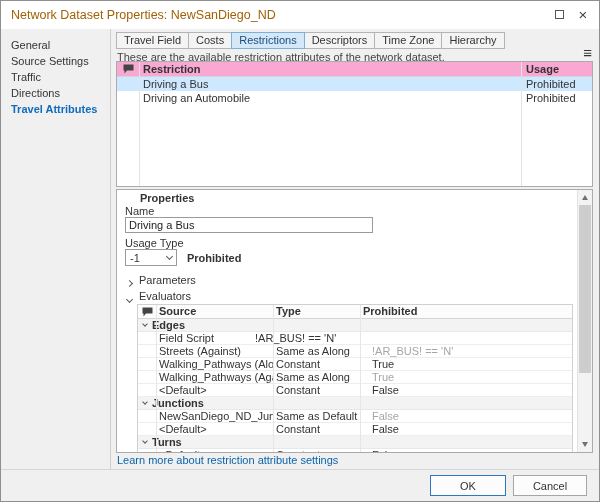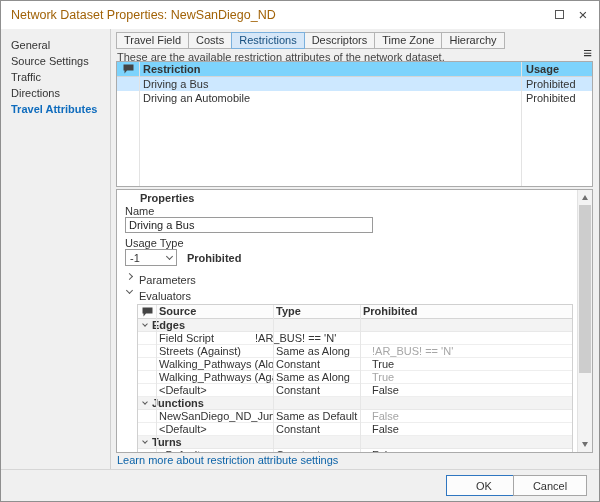--- a/index.html
+++ b/index.html
@@ -22,42 +22,42 @@
   
   .main{position:absolute;left:111px;top:28px;right:0;bottom:32px}
   .tab-bar{position:absolute;left:4px;top:3px;display:flex}
   .tab{border:1px solid #b4b4b4;padding:1px 7px 2px;margin-right:-1px;background:#f4f4f4;white-space:nowrap}
   .tab.sel{background:#d6e7f8;border-color:#7ab0dd;color:#174f7f;position:relative;z-index:1}
   .desc{position:absolute;left:5px;top:22px;color:#444;white-space:nowrap}
   .menu-icon{position:absolute;right:7px;top:16px;font-size:15px;color:#333;line-height:1}
 
   
   .restrict-table{position:absolute;left:4px;right:6px;top:32px;height:126px;border:1px solid #ababab;background:#fff}
-  .rt-header{display:flex;height:15px;line-height:14px;background:#7dd3fc;border-bottom:1px solid #d5d5d5;font-weight:bold}
+  .rt-header{display:flex;height:15px;line-height:14px;background:#f9a8d4;border-bottom:1px solid #d5d5d5;font-weight:bold}
   .rh-icon{width:22px;display:flex;align-items:center;justify-content:center}
   .rh-name{flex:1;padding-left:4px}
   .rh-usage{width:70px;padding-left:4px}
   .r-row{display:flex;height:14px;line-height:14px}
   .r-row.sel{background:#cde8ff}
   .rc-icon{width:22px}.rc-name{flex:1;padding-left:4px;white-space:nowrap}.rc-usage{width:70px;padding-left:4px}
   .rt-vline{position:absolute;top:0;bottom:0;width:1px;background:#e3e3e3;pointer-events:none}
   .rt-v1{left:22px}.rt-v2{right:70px}
 
   
   .prop-panel{position:absolute;left:4px;right:6px;top:160px;height:264px;border:1px solid #ababab;background:#fff;overflow:hidden}
   .prop-title{position:absolute;left:23px;top:2px;font-weight:bold}
   .lbl{position:absolute;left:8px;color:#333}
   .lbl-name{top:15px}.lbl-usage{top:47px}
   .name-input{position:absolute;left:8px;top:27px;width:248px;height:16px;border:1px solid #9a9a9a;
               font-family:"Liberation Sans",sans-serif;font-size:11px;padding:0 3px;color:#222;background:#fff}
   .dropdown{position:absolute;left:8px;top:59px;width:52px;height:17px;border:1px solid #9a9a9a;background:#fff;display:flex;align-items:center}
   .dd-value{flex:1;padding-left:4px}
   .dd-arrow{width:14px;height:100%;display:flex;align-items:center;justify-content:center}
   .usage-badge{position:absolute;left:70px;top:62px;font-weight:bold}
-  .expander{position:absolute;left:10px;display:flex;align-items:flex-start;gap:7px}
+  .expander{position:absolute;left:10px;display:flex;align-items:flex-end;gap:7px}
   .exp-params{top:84px}.exp-evals{top:100px}
 
   
   .chev{display:inline-block;width:5px;height:5px;border-right:1.5px solid #5a5a5a;border-bottom:1.5px solid #5a5a5a}
   .chev.right{transform:rotate(-45deg)}
   .chev.down{transform:rotate(45deg);margin-top:-2px}
 
   
   .eval-grid{position:absolute;left:20px;top:114px;width:436px;border:1px solid #d0d0d0;border-bottom:none;background:#fff}
   .eg-inner{position:relative}
@@ -79,21 +79,21 @@
   .sb-up{top:0}.sb-down{bottom:0}
   .tri-up{width:0;height:0;border-left:3.5px solid transparent;border-right:3.5px solid transparent;border-bottom:5px solid #707070}
   .tri-down{width:0;height:0;border-left:3.5px solid transparent;border-right:3.5px solid transparent;border-top:5px solid #707070}
   .sb-thumb{position:absolute;left:1px;width:12px;top:15px;height:168px;background:#cdcdcd}
 
   
   .learn-link{position:absolute;left:5px;bottom:3px;color:#0c63a8;white-space:nowrap;cursor:pointer}
   .footer{position:absolute;left:0;right:0;bottom:0;height:32px;border-top:1px solid #d6d6d6;background:#f0f0f0}
   .btn{position:absolute;top:5px;height:21px;border:1px solid #a6a6a6;background:#fcfcfc;
        font-family:"Liberation Sans",sans-serif;font-size:11px;color:#333;padding:0}
-  .btn-ok{right:77px;width:76px;border-color:#2f76c0}
+  .btn-ok{right:93px;width:76px;border-color:#2f76c0}
   .btn-cancel{right:12px;width:74px}
 </style>
 </head>
 <body>
 
 <div class="dialog">
 
   <div class="titlebar">
     <span class="title">Network Dataset Properties: NewSanDiego_ND</span>
     <span class="win-btn btn-max">

